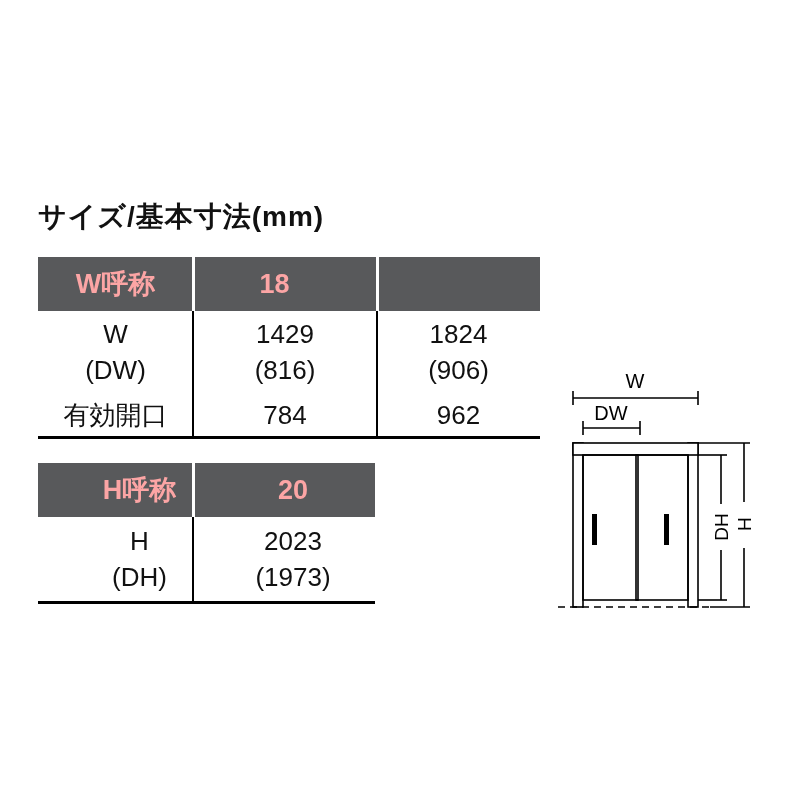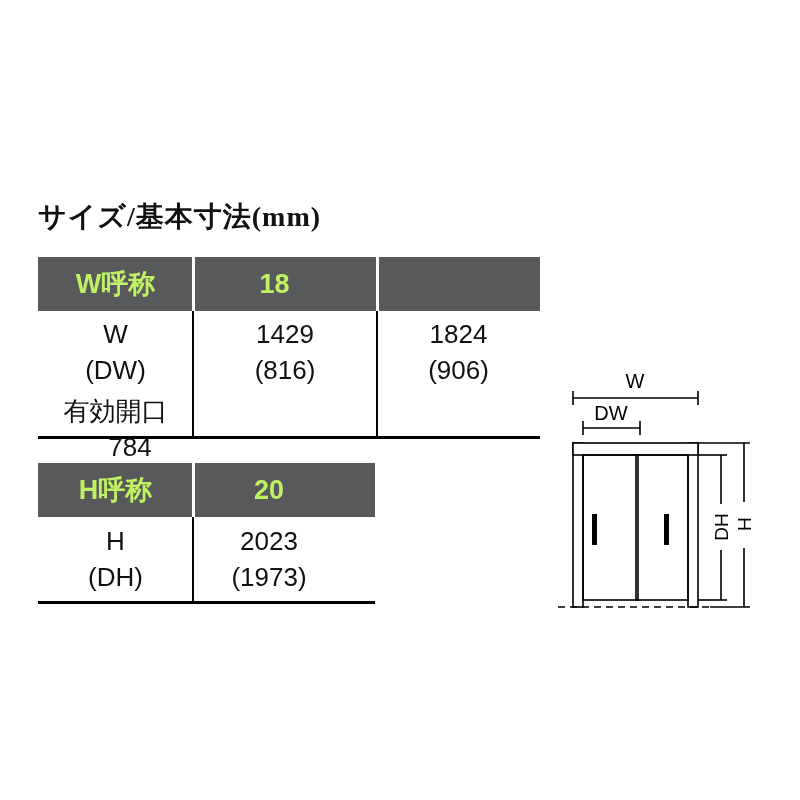--- a/index.html
+++ b/index.html
@@ -5,46 +5,46 @@
   * { margin:0; padding:0; box-sizing:border-box; }
   html,body { width:800px; height:800px; background:#ffffff; }
   body {
     font-family:"Liberation Sans","DejaVu Sans",sans-serif;
     color:var(--text-color,#111111);
     position:relative;
     overflow:hidden;
   }
   .page-title {
     position:absolute; left:38px; top:198px;
-    font-size:28px; font-weight:bold; letter-spacing:1px;font-family:Liberation Serif, serif;
+    font-size:28px; font-weight:bold; letter-spacing:1px;
   }
   .spec-table { position:absolute; }
   .w-table { left:38px; top:257px; width:502px; }
   .h-table { left:38px; top:463px; width:337px; }
 
   .thead { position:relative; display:flex; background:var(--header-bg,#58595B); }
   .th {
-    color:#bef264; font-weight:bold; font-size:27px; height:54px;
+    color:#fca5a5; font-weight:bold; font-size:27px; height:54px;
     display:flex; align-items:center; justify-content:center;
   }
   .hsep { position:absolute; top:0; bottom:0; width:3px; background:#ffffff; }
   .w-table .s1 { left:154px; } .w-table .s2 { left:338px; }
   .h-table .s1 { left:154px; }
 
   .w-table .c1 { width:155px; } .w-table .c2 { width:184px; } .w-table .c3 { width:163px; }
-  .h-table .c1 { width:155px; } .h-table .c2 { width:152px; }
+  .h-table .c1 { width:155px;margin-left:24px; } .h-table .c2 { width:152px; }
 
   .tbody { position:relative; border-bottom:3px solid var(--line-color,#000); }
   .vline { position:absolute; top:0; bottom:0; width:2px; background:var(--line-color,#000); }
   .w-table .v1 { left:154px; } .w-table .v2 { left:338px; }
   .h-table .v1 { left:154px; }
 
   .tr { display:flex; }
   .tr.tall { height:82px; }
-  .tr.short { height:43px;flex-direction:column; }
+  .tr.short { height:43px; }
   .h-table .tr.tall { height:84px; }
   .w-table .tr:first-child { border-bottom:2px solid var(--line-color,#000); }
 
   .td {
     display:flex; flex-direction:column; align-items:center; justify-content:center;
     font-size:26px; line-height:36px; text-align:center;
   }
   .td span { display:block; }
 
   .diagram-wrap { position:absolute; left:550px; top:358px; width:230px; height:262px; }

